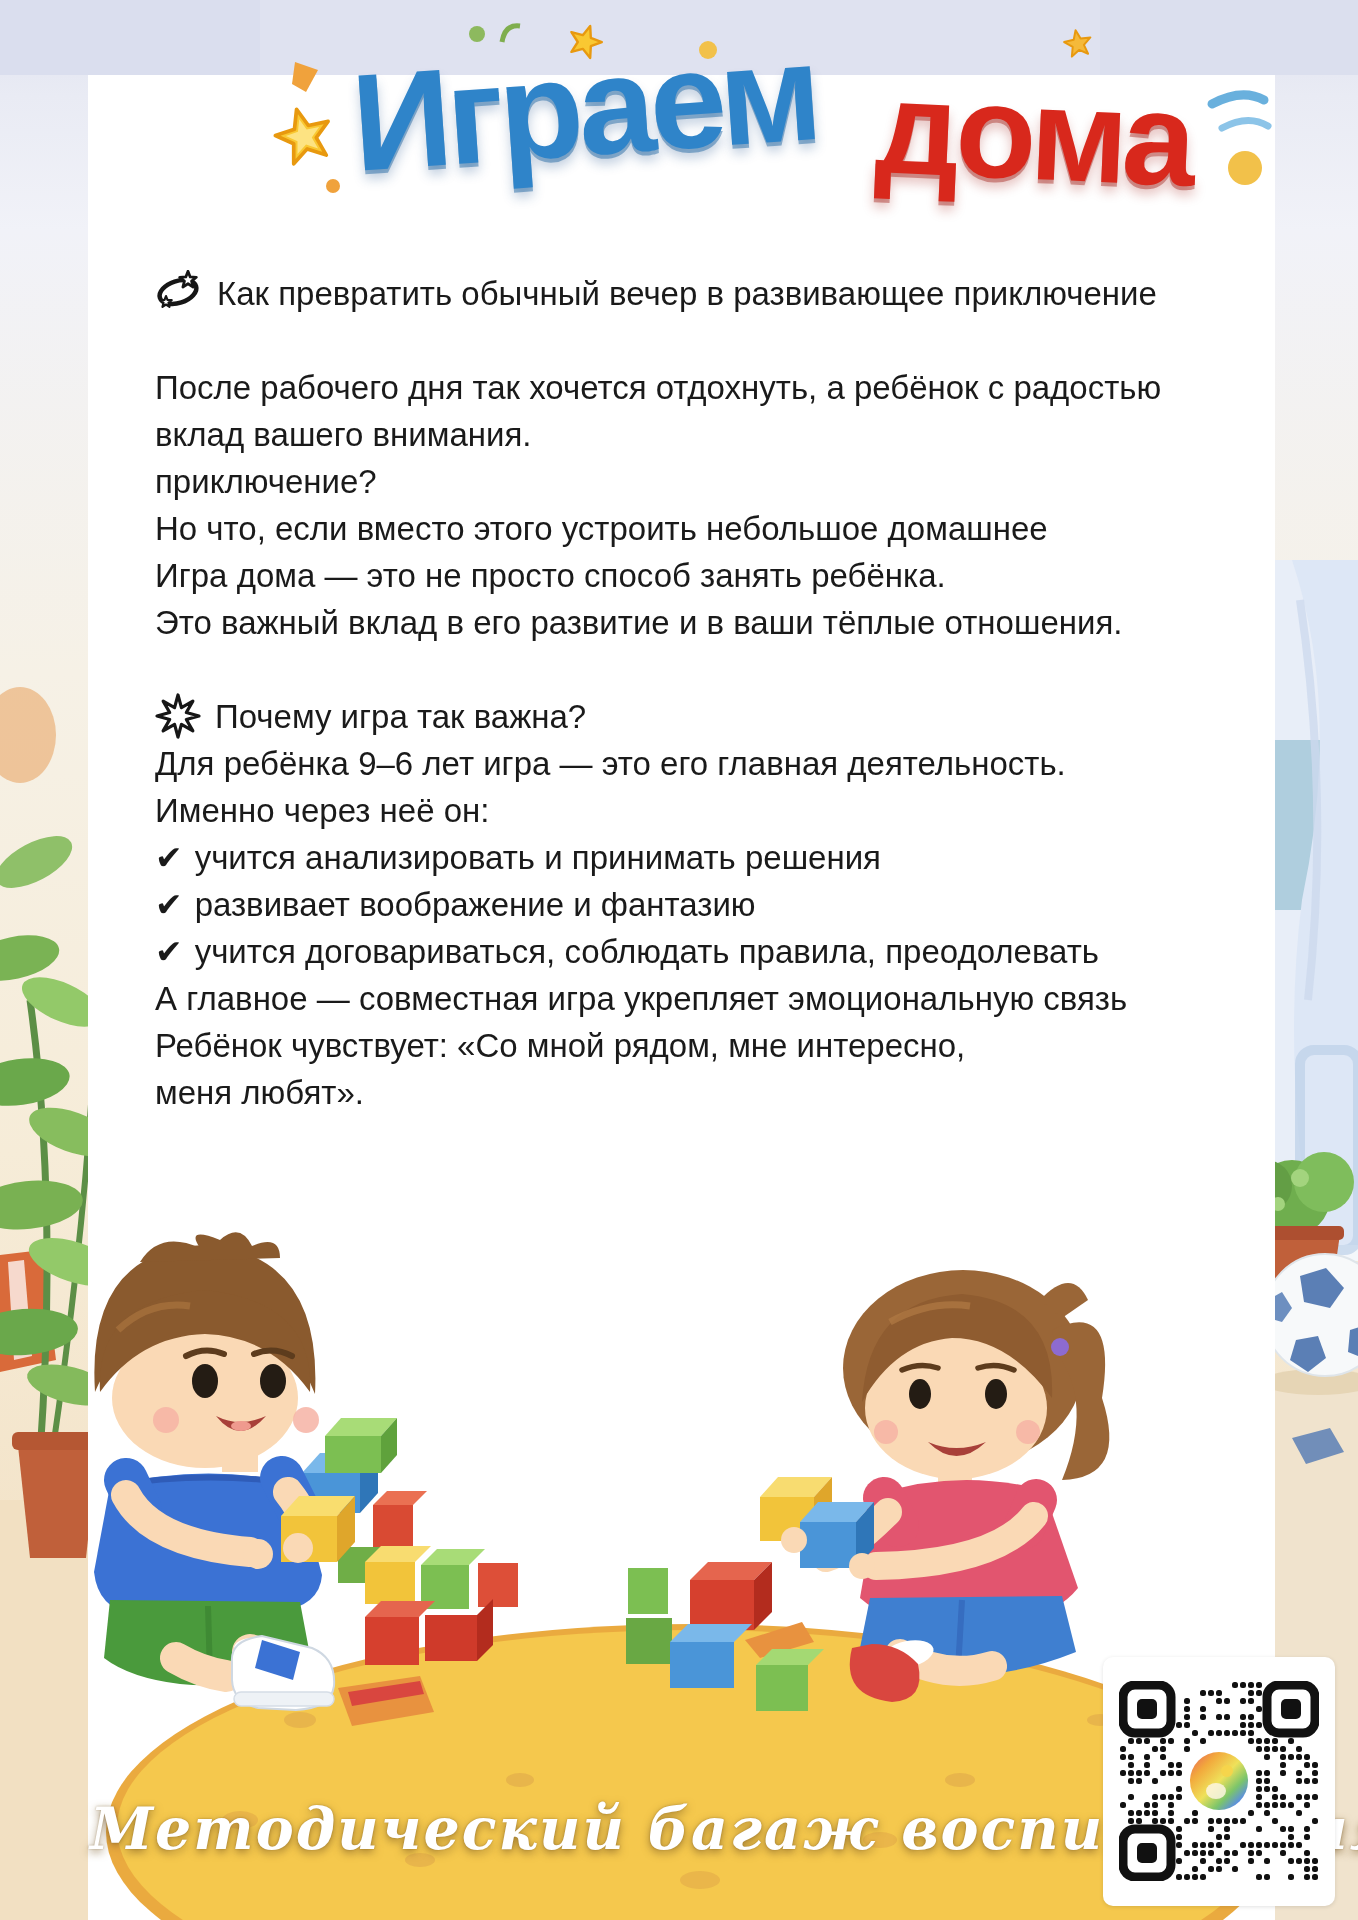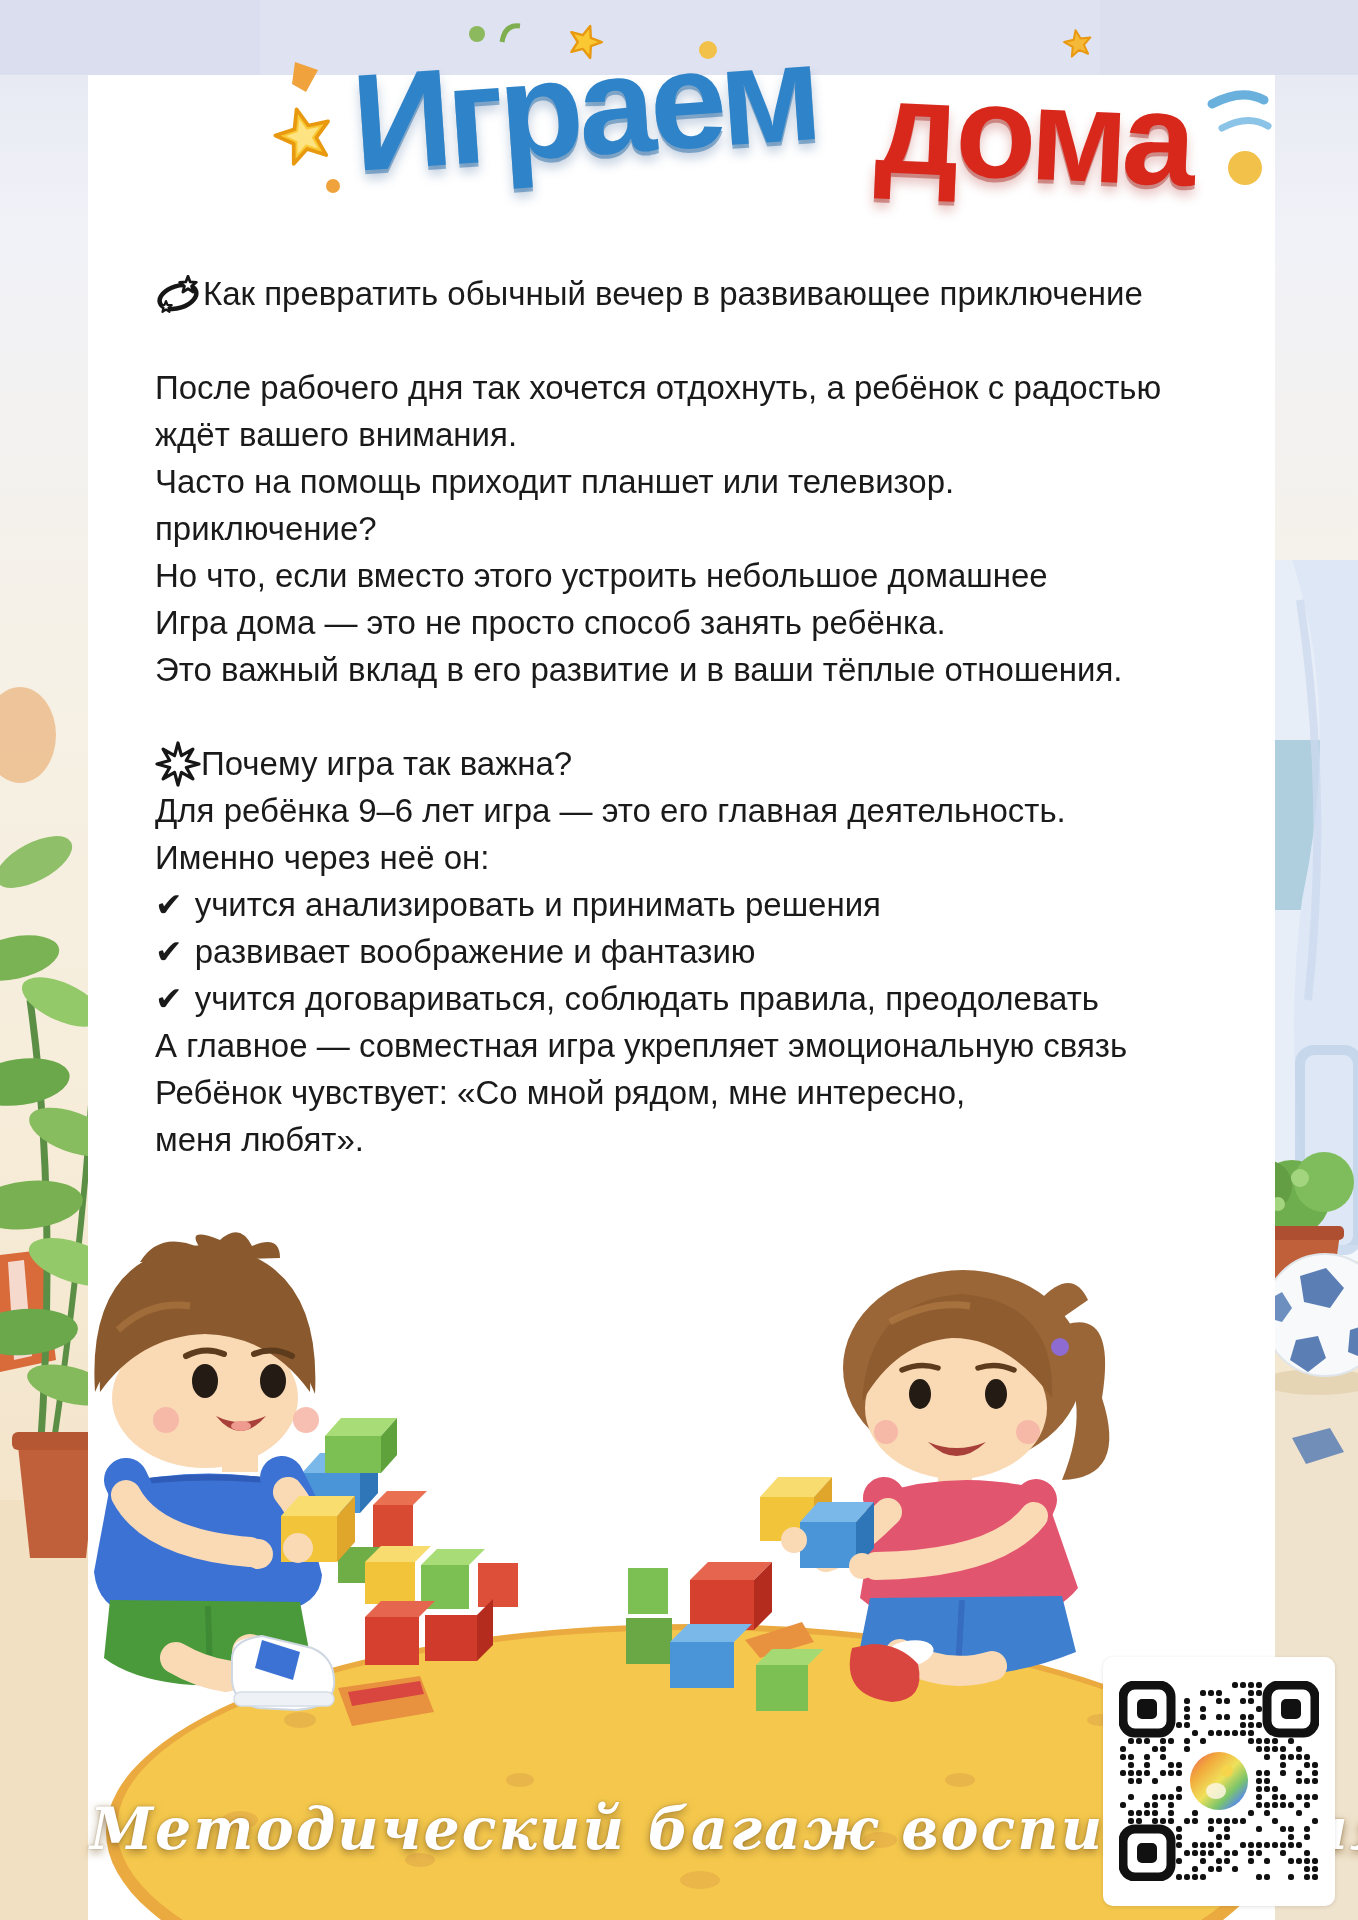--- a/index.html
+++ b/index.html
@@ -11,21 +11,21 @@
   .title-word{position:absolute;z-index:4;font-weight:800;white-space:nowrap;}
   .t1{left:352px;top:28px;font-size:138px;letter-spacing:-5px;color:#2f84c9;transform:rotate(-4deg);
       text-shadow:0 4px 0 rgba(23,95,158,.45),0 9px 12px rgba(30,80,140,.28);}
   .t2{left:876px;top:58px;font-size:132px;letter-spacing:-4px;color:#d8281c;transform:rotate(2.5deg);
       text-shadow:0 4px 0 rgba(158,23,16,.4),0 9px 12px rgba(160,30,20,.28);}
   .title-deco{position:absolute;left:0;top:0;z-index:5;pointer-events:none;}
   .text-block{position:absolute;left:155px;top:270px;width:1060px;z-index:3;
     font-size:33px;line-height:47px;color:#1a1a1a;}
   .line{white-space:nowrap;}
   .sp{height:47px;}
-  .hrow{display:flex;align-items:flex-end;}
+  .hrow{display:flex;align-items:flex-start;gap:14px;}
   .hicon{flex:0 0 auto;display:inline-block;}
   .chk{font-family:"DejaVu Sans","Liberation Sans",sans-serif;margin-right:12px;}
   .illu{position:absolute;left:0;top:1000px;z-index:3;}
   .watermark{position:absolute;left:90px;top:1795px;z-index:6;white-space:nowrap;
     font-family:"DejaVu Serif","Liberation Serif",serif;font-style:italic;font-weight:bold;
     font-size:57px;letter-spacing:2px;color:#ffffff;
     text-shadow:0 3px 8px rgba(120,88,35,.65),0 0 2px rgba(120,88,35,.5);}
   .qr-card{position:absolute;left:1103px;top:1657px;width:232px;height:249px;z-index:7;
     background:#ffffff;border-radius:10px;box-shadow:0 1px 4px rgba(0,0,0,.12);}
   .qr-card svg{position:absolute;left:16px;top:24px;}
@@ -127,22 +127,21 @@
     <div class="line hrow">
       <svg class="hicon" width="48" height="42" viewBox="0 0 48 42">
         <ellipse cx="23" cy="22" rx="19" ry="11" fill="none" stroke="#161616" stroke-width="4.5" transform="rotate(-18 23 22)"></ellipse>
         <polygon transform="translate(33,10) scale(1.25)" points="0,-7 1.76,-2.43 6.66,-2.16 2.85,0.93 4.11,5.66 0,3 -4.11,5.66 -2.85,0.93 -6.66,-2.16 -1.76,-2.43" fill="#ffffff" stroke="#161616" stroke-width="2.2" stroke-linejoin="round"></polygon>
         <polygon transform="translate(11,32) scale(0.85)" points="0,-7 1.76,-2.43 6.66,-2.16 2.85,0.93 4.11,5.66 0,3 -4.11,5.66 -2.85,0.93 -6.66,-2.16 -1.76,-2.43" fill="#ffffff" stroke="#161616" stroke-width="2.6" stroke-linejoin="round"></polygon>
       </svg>
       <span>Как превратить обычный вечер в развивающее приключение</span>
     </div>
     <div class="sp"></div>
     <div class="line">После рабочего дня так хочется отдохнуть, а ребёнок с радостью</div>
-    <div class="line">ждёт вашего внимания.</div>
-    <div class="line">Часто на помощь приходит планшет или телевизор.</div>
+    <div class="line">вклад вашего внимания.</div>
     <div class="line">приключение?</div>
     <div class="line">Но что, если вместо этого устроить небольшое домашнее</div>
     <div class="line">Игра дома — это не просто способ занять ребёнка.</div>
     <div class="line">Это важный вклад в его развитие и в ваши тёплые отношения.</div>
     <div class="sp"></div>
     <div class="line hrow">
       <svg class="hicon" width="46" height="46" viewBox="0 0 46 46">
         <polygon transform="translate(23,23)" points="0,-21 3.44,-8.32 14.85,-14.85 8.32,-3.44 21,0 8.32,3.44 14.85,14.85 3.44,8.32 0,21 -3.44,8.32 -14.85,14.85 -8.32,3.44 -21,0 -8.32,-3.44 -14.85,-14.85 -3.44,-8.32" fill="#ffffff" stroke="#161616" stroke-width="3.2" stroke-linejoin="round"></polygon>
       </svg>
       <span>Почему игра так важна?</span>

